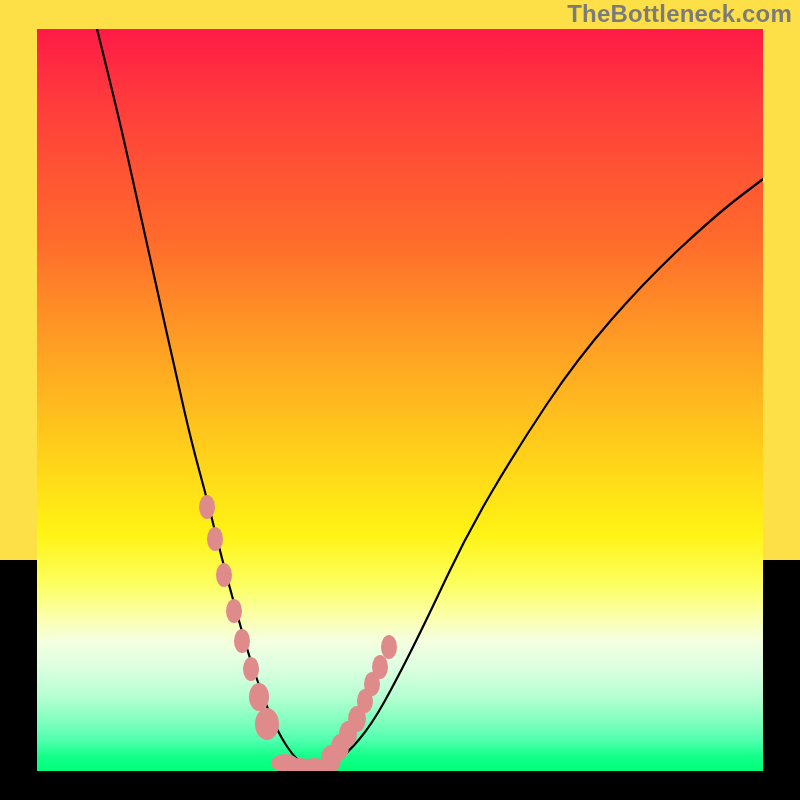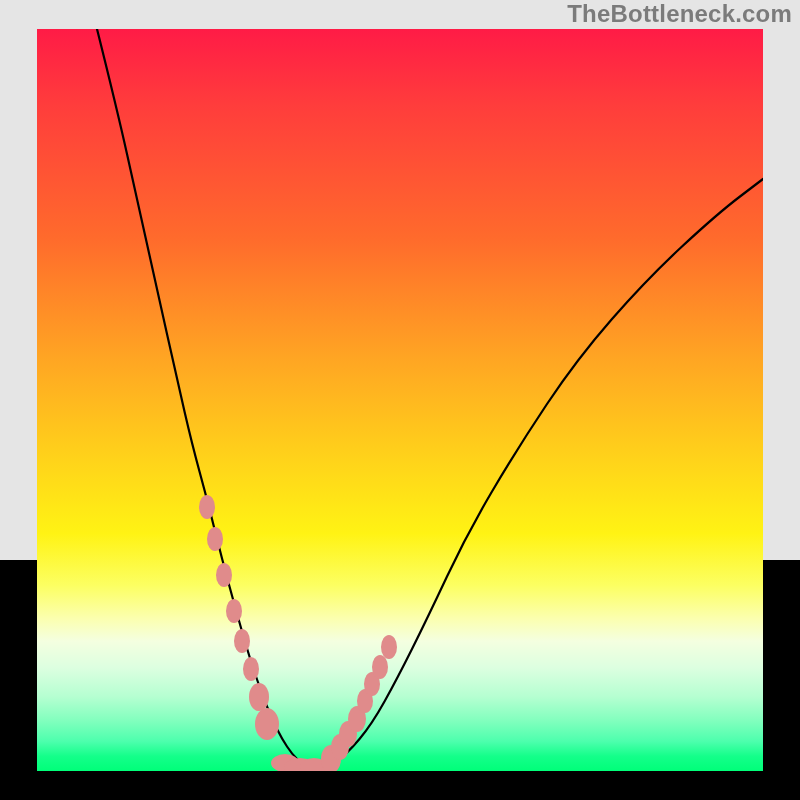--- a/index.html
+++ b/index.html
@@ -7,21 +7,21 @@
     padding: 0;
     width: 800px;
     height: 800px;
     background: #000000;
     overflow: hidden;
   }
   .stage {
     position: relative;
     width: 800px;
     height: 560px;
-    background: #e5e5e5;
+    background: #fde047;
   }
   .watermark {
     position: absolute;
     top: 0px;
     right: 8px;
     font-family: Arial, Helvetica, sans-serif;
     font-size: 24px;
     font-weight: 600;
     color: #7b7b7b;
     letter-spacing: 0.2px;

